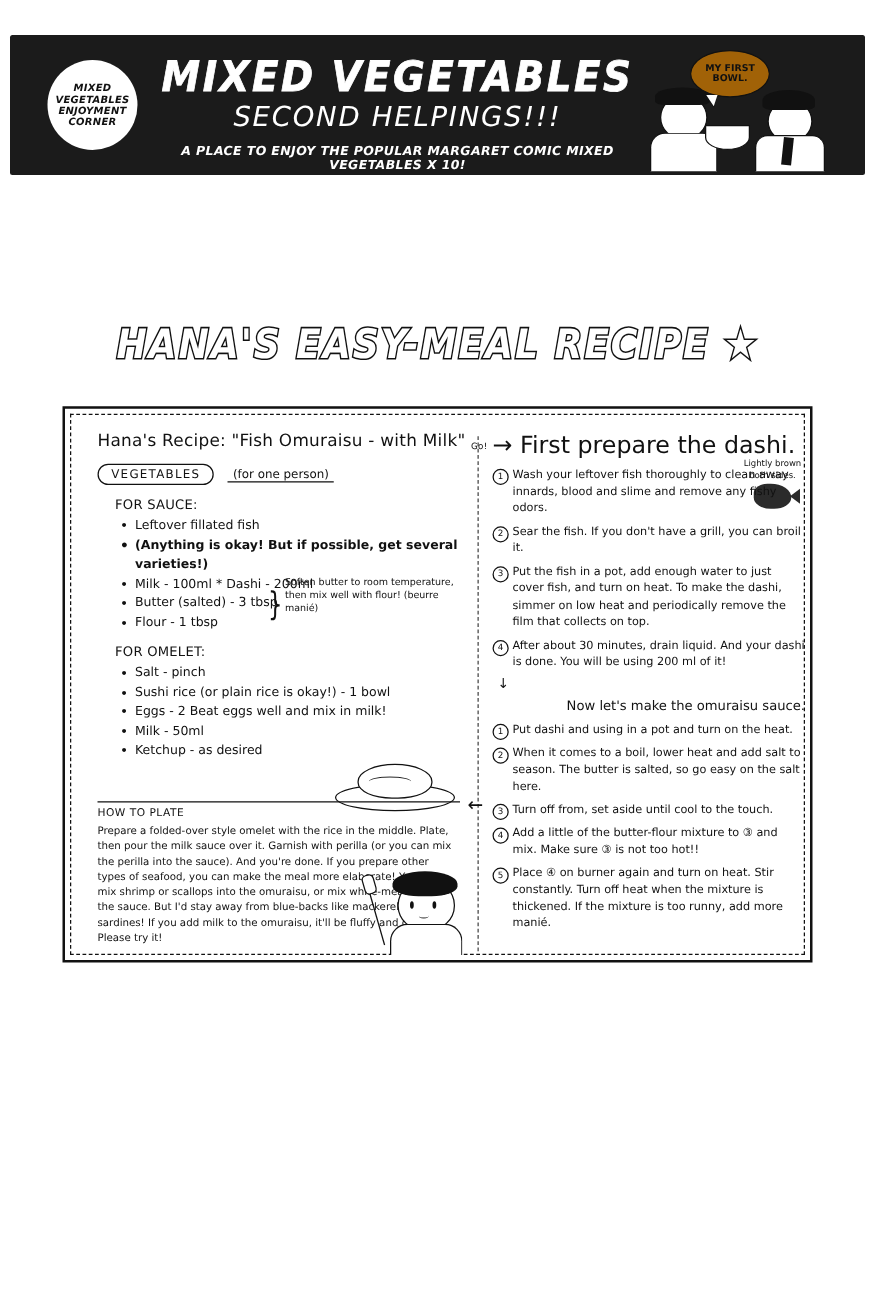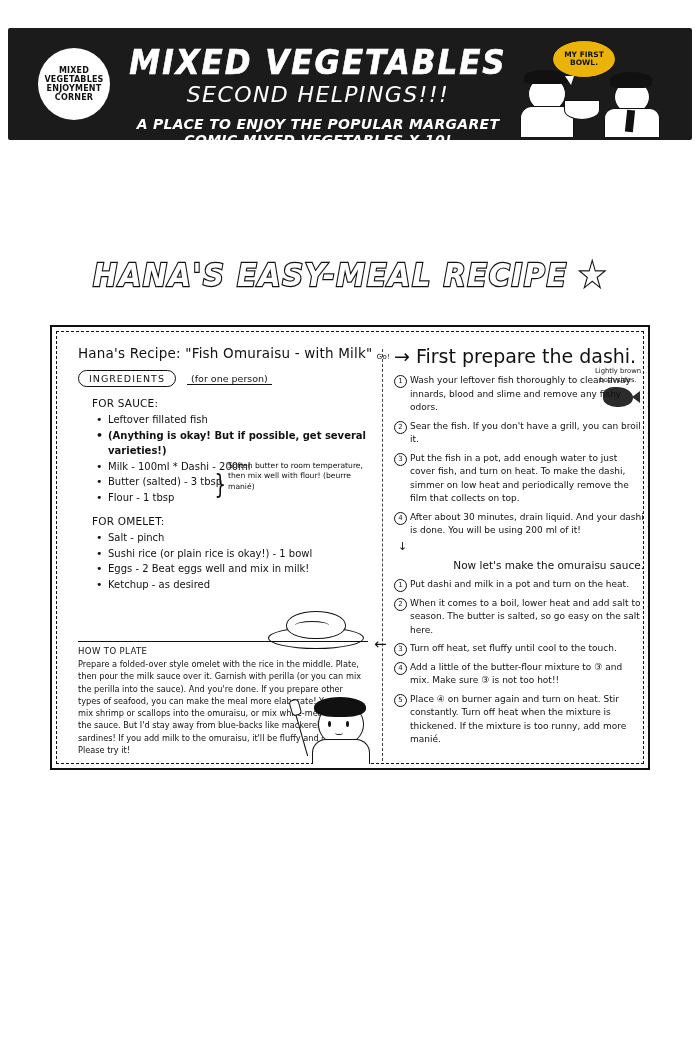--- a/index.html
+++ b/index.html
@@ -42,20 +42,21 @@
     color: #111;
     display: flex;
     flex-direction: column;
     align-items: center;
     justify-content: center;
     text-align: center;
     line-height: 1.15;
     font-size: 8px;
     font-weight: bold;
     letter-spacing: 0.2px;
+    font-style: italic;
   }
   .banner-titles {
     position: absolute;
     left: 110px;
     top: 10px;
     width: 400px;
     text-align: center;
     color: #ffffff;
   }
   .banner-title-1 {
@@ -69,41 +70,41 @@
     transform: scaleY(1.08);
   }
   .banner-title-2 {
     font-weight: normal;
     font-size: 22px;
     letter-spacing: 1.4px;
     font-style: italic;
     margin-top: 2px;
   }
   .banner-sub {
-    font-size: 14px;
+    font-size: 10px;
     font-weight: bold;
     letter-spacing: 0.3px;
     margin-top: 9px;
     font-style: italic;
   }
   
   .banner-art {
     position: absolute;
     right: 6px;
     top: 4px;
     width: 180px;
     height: 104px;
   }
   .bubble {
     position: absolute;
     left: 46px;
     top: 8px;
     width: 62px;
     height: 36px;
-    background: #eab308;
+    background: #a16207;
     border: 1.5px solid #111;
     border-radius: 50%;
     color: #111;
     font-size: 7.5px;
     font-weight: bold;
     display: flex;
     align-items: center;
     justify-content: center;
     text-align: center;
     line-height: 1.1;
@@ -488,41 +489,42 @@
   <div class="frame-pad">
     <div class="divider-v"></div>
 
     <div class="col-left">
       <div class="recipe-title">
         <span>Hana's Recipe: "Fish Omuraisu - with Milk"</span>
         <span class="go-note">Go!</span>
       </div>
 
       <div>
-        <span class="ingredients-tag">INGREDIENTS</span>
+        <span class="ingredients-tag">VEGETABLES</span>
         <span class="for-one">(for one person)</span>
       </div>
 
       <div class="group-label">FOR SAUCE:</div>
       <ul class="items">
         <li>Leftover fillated fish</li>
         <li class="noted" style="padding-left:12px;">(Anything is okay! But if possible, get several varieties!)</li>
         <li>Milk - 100ml   * Dashi - 200ml</li>
         <li>Butter (salted) - 3 tbsp</li>
         <li>Flour - 1 tbsp</li>
       </ul>
 
       <div class="brace">}</div>
       <div class="brace-note">Soften butter to room temperature, then mix well with flour! (beurre manié)</div>
 
       <div class="group-label">FOR OMELET:</div>
       <ul class="items">
         <li>Salt - pinch</li>
         <li>Sushi rice (or plain rice is okay!) - 1 bowl</li>
         <li>Eggs - 2 Beat eggs well and mix in milk!</li>
+        <li>Milk - 50ml</li>
         <li>Ketchup - as desired</li>
       </ul>
 
       <div class="plate-art">
         <div class="plate-ellipse"></div>
         <div class="omelet"></div>
       </div>
 
       <div class="howto">
         <div class="howto-title">HOW TO PLATE</div>
@@ -558,21 +560,21 @@
         <li>Wash your leftover fish thoroughly to clean away innards, blood and slime and remove any fishy odors.</li>
         <li>Sear the fish. If you don't have a grill, you can broil it.</li>
         <li>Put the fish in a pot, add enough water to just cover fish, and turn on heat. To make the dashi, simmer on low heat and periodically remove the film that collects on top.</li>
         <li>After about 30 minutes, drain liquid. And your dashi is done. You will be using 200 ml of it!</li>
       </ol>
 
       <div class="arrow-down">↓</div>
       <div class="mid-note">Now let's make the omuraisu sauce.</div>
 
       <ol class="steps">
-        <li>Put dashi and milk in a pot and turn on the heat.</li>
+        <li>Put dashi and using in a pot and turn on the heat.</li>
         <li>When it comes to a boil, lower heat and add salt to season. The butter is salted, so go easy on the salt here.</li>
-        <li>Turn off heat, set fluffy until cool to the touch.</li>
+        <li>Turn off from, set aside until cool to the touch.</li>
         <li>Add a little of the butter-flour mixture to ③ and mix. Make sure ③ is not too hot!!</li>
         <li>Place ④ on burner again and turn on heat. Stir constantly. Turn off heat when the mixture is thickened. If the mixture is too runny, add more manié.</li>
       </ol>
     </div>
   </div>
 </div>
 
 </body></html>

